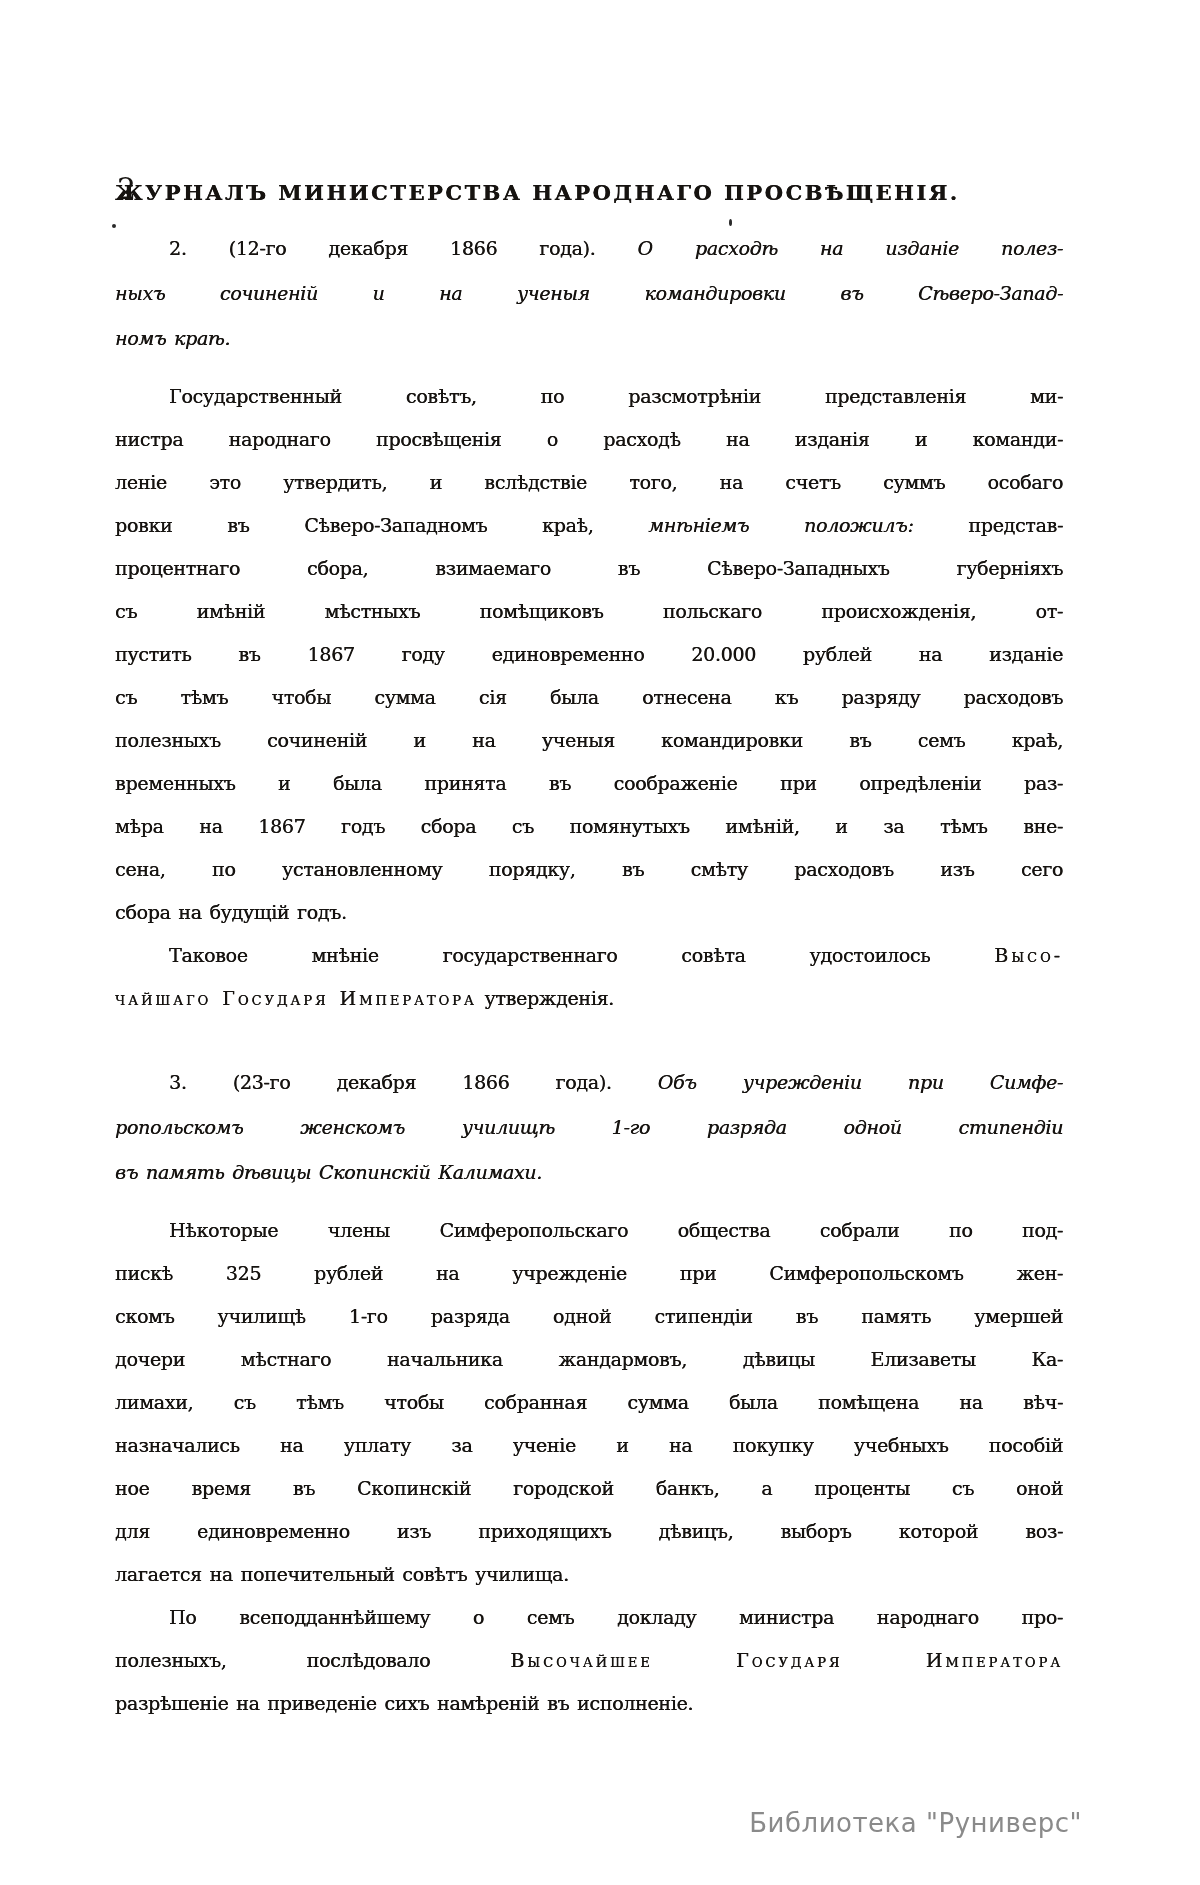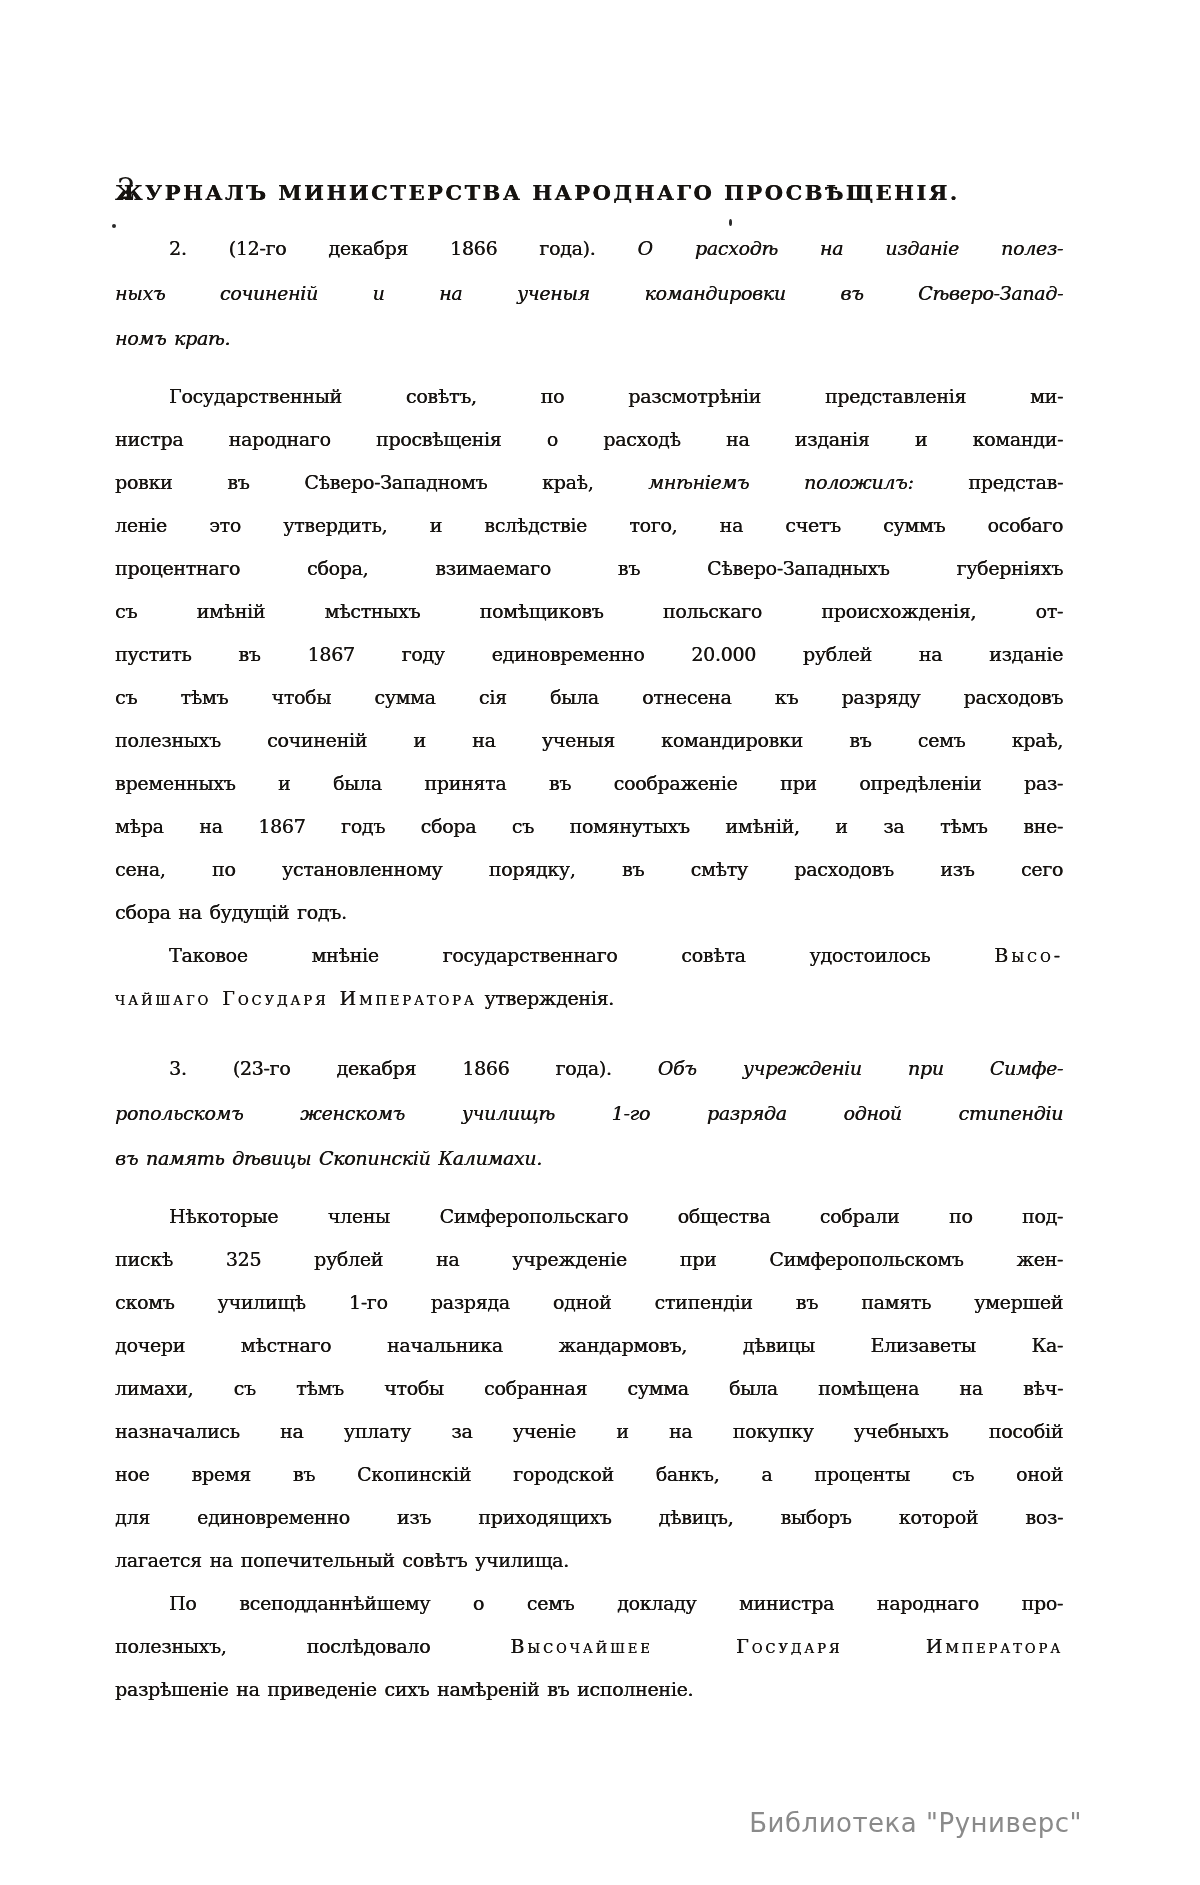--- a/index.html
+++ b/index.html
@@ -44,21 +44,21 @@
     text-shadow: 0.35px 0 0 currentColor;
   }
   .block.paragraph .line { line-height: 43px; height: 43px; }
   .block.heading .line { line-height: 45px; height: 45px; }
   .line.first { text-indent: 54px; }
   .line.last { text-align-last: left; }
   .seg-r { font-style: normal; }
   .seg-i { font-style: italic; }
   .seg-sc { font-variant: small-caps; letter-spacing: 3px; }
   [data-name="section-2-heading"] { margin-top: 12px; margin-bottom: 14px; }
-  [data-name="section-3-heading"] { margin-top: 26px; margin-bottom: 14px; }
+  [data-name="section-3-heading"] { margin-top: 40px; margin-bottom: 14px; }
   .watermark {
     position: absolute;
     right: 118px;
     top: 1808px;
     font-family: "DejaVu Sans", sans-serif;
     font-size: 26px;
     letter-spacing: 0.5px;
     color: #8a8a8a;
   }
   
@@ -80,22 +80,22 @@
     </div>
     <div data-name="page-body">
         <div class="block heading" data-name="section-2-heading">
           <div class="line first" data-name="text-line"><span class="seg-r" data-name="roman-text">2. (12-го декабря 1866 года). </span><span class="seg-i" data-name="italic-text">О расходѣ на изданіе полез-</span></div>
           <div class="line" data-name="text-line"><span class="seg-i" data-name="italic-text">ныхъ сочиненій и на ученыя командировки въ Сѣверо-Запад-</span></div>
           <div class="line last" data-name="text-line"><span class="seg-i" data-name="italic-text">номъ краѣ.</span></div>
         </div>
         <div class="block paragraph" data-name="paragraph-1">
           <div class="line first" data-name="text-line"><span class="seg-r" data-name="roman-text">Государственный совѣтъ, по разсмотрѣніи представленія ми-</span></div>
           <div class="line" data-name="text-line"><span class="seg-r" data-name="roman-text">нистра народнаго просвѣщенія о расходѣ на изданія и команди-</span></div>
+          <div class="line" data-name="text-line"><span class="seg-r" data-name="roman-text">леніе это утвердить, и вслѣдствіе того, на счетъ суммъ особаго</span></div>
           <div class="line" data-name="text-line"><span class="seg-r" data-name="roman-text">ровки въ Сѣверо-Западномъ краѣ, </span><span class="seg-i" data-name="italic-text">мнѣніемъ положилъ:</span><span class="seg-r" data-name="roman-text"> представ-</span></div>
-          <div class="line" data-name="text-line"><span class="seg-r" data-name="roman-text">леніе это утвердить, и вслѣдствіе того, на счетъ суммъ особаго</span></div>
           <div class="line" data-name="text-line"><span class="seg-r" data-name="roman-text">процентнаго сбора, взимаемаго въ Сѣверо-Западныхъ губерніяхъ</span></div>
           <div class="line" data-name="text-line"><span class="seg-r" data-name="roman-text">съ имѣній мѣстныхъ помѣщиковъ польскаго происхожденія, от-</span></div>
           <div class="line" data-name="text-line"><span class="seg-r" data-name="roman-text">пустить въ 1867 году единовременно 20.000 рублей на изданіе</span></div>
           <div class="line" data-name="text-line"><span class="seg-r" data-name="roman-text">съ тѣмъ чтобы сумма сія была отнесена къ разряду расходовъ</span></div>
           <div class="line" data-name="text-line"><span class="seg-r" data-name="roman-text">полезныхъ сочиненій и на ученыя командировки въ семъ краѣ,</span></div>
           <div class="line" data-name="text-line"><span class="seg-r" data-name="roman-text">временныхъ и была принята въ соображеніе при опредѣленіи раз-</span></div>
           <div class="line" data-name="text-line"><span class="seg-r" data-name="roman-text">мѣра на 1867 годъ сбора съ помянутыхъ имѣній, и за тѣмъ вне-</span></div>
           <div class="line" data-name="text-line"><span class="seg-r" data-name="roman-text">сена, по установленному порядку, въ смѣту расходовъ изъ сего</span></div>
           <div class="line last" data-name="text-line"><span class="seg-r" data-name="roman-text">сбора на будущій годъ.</span></div>
         </div>

